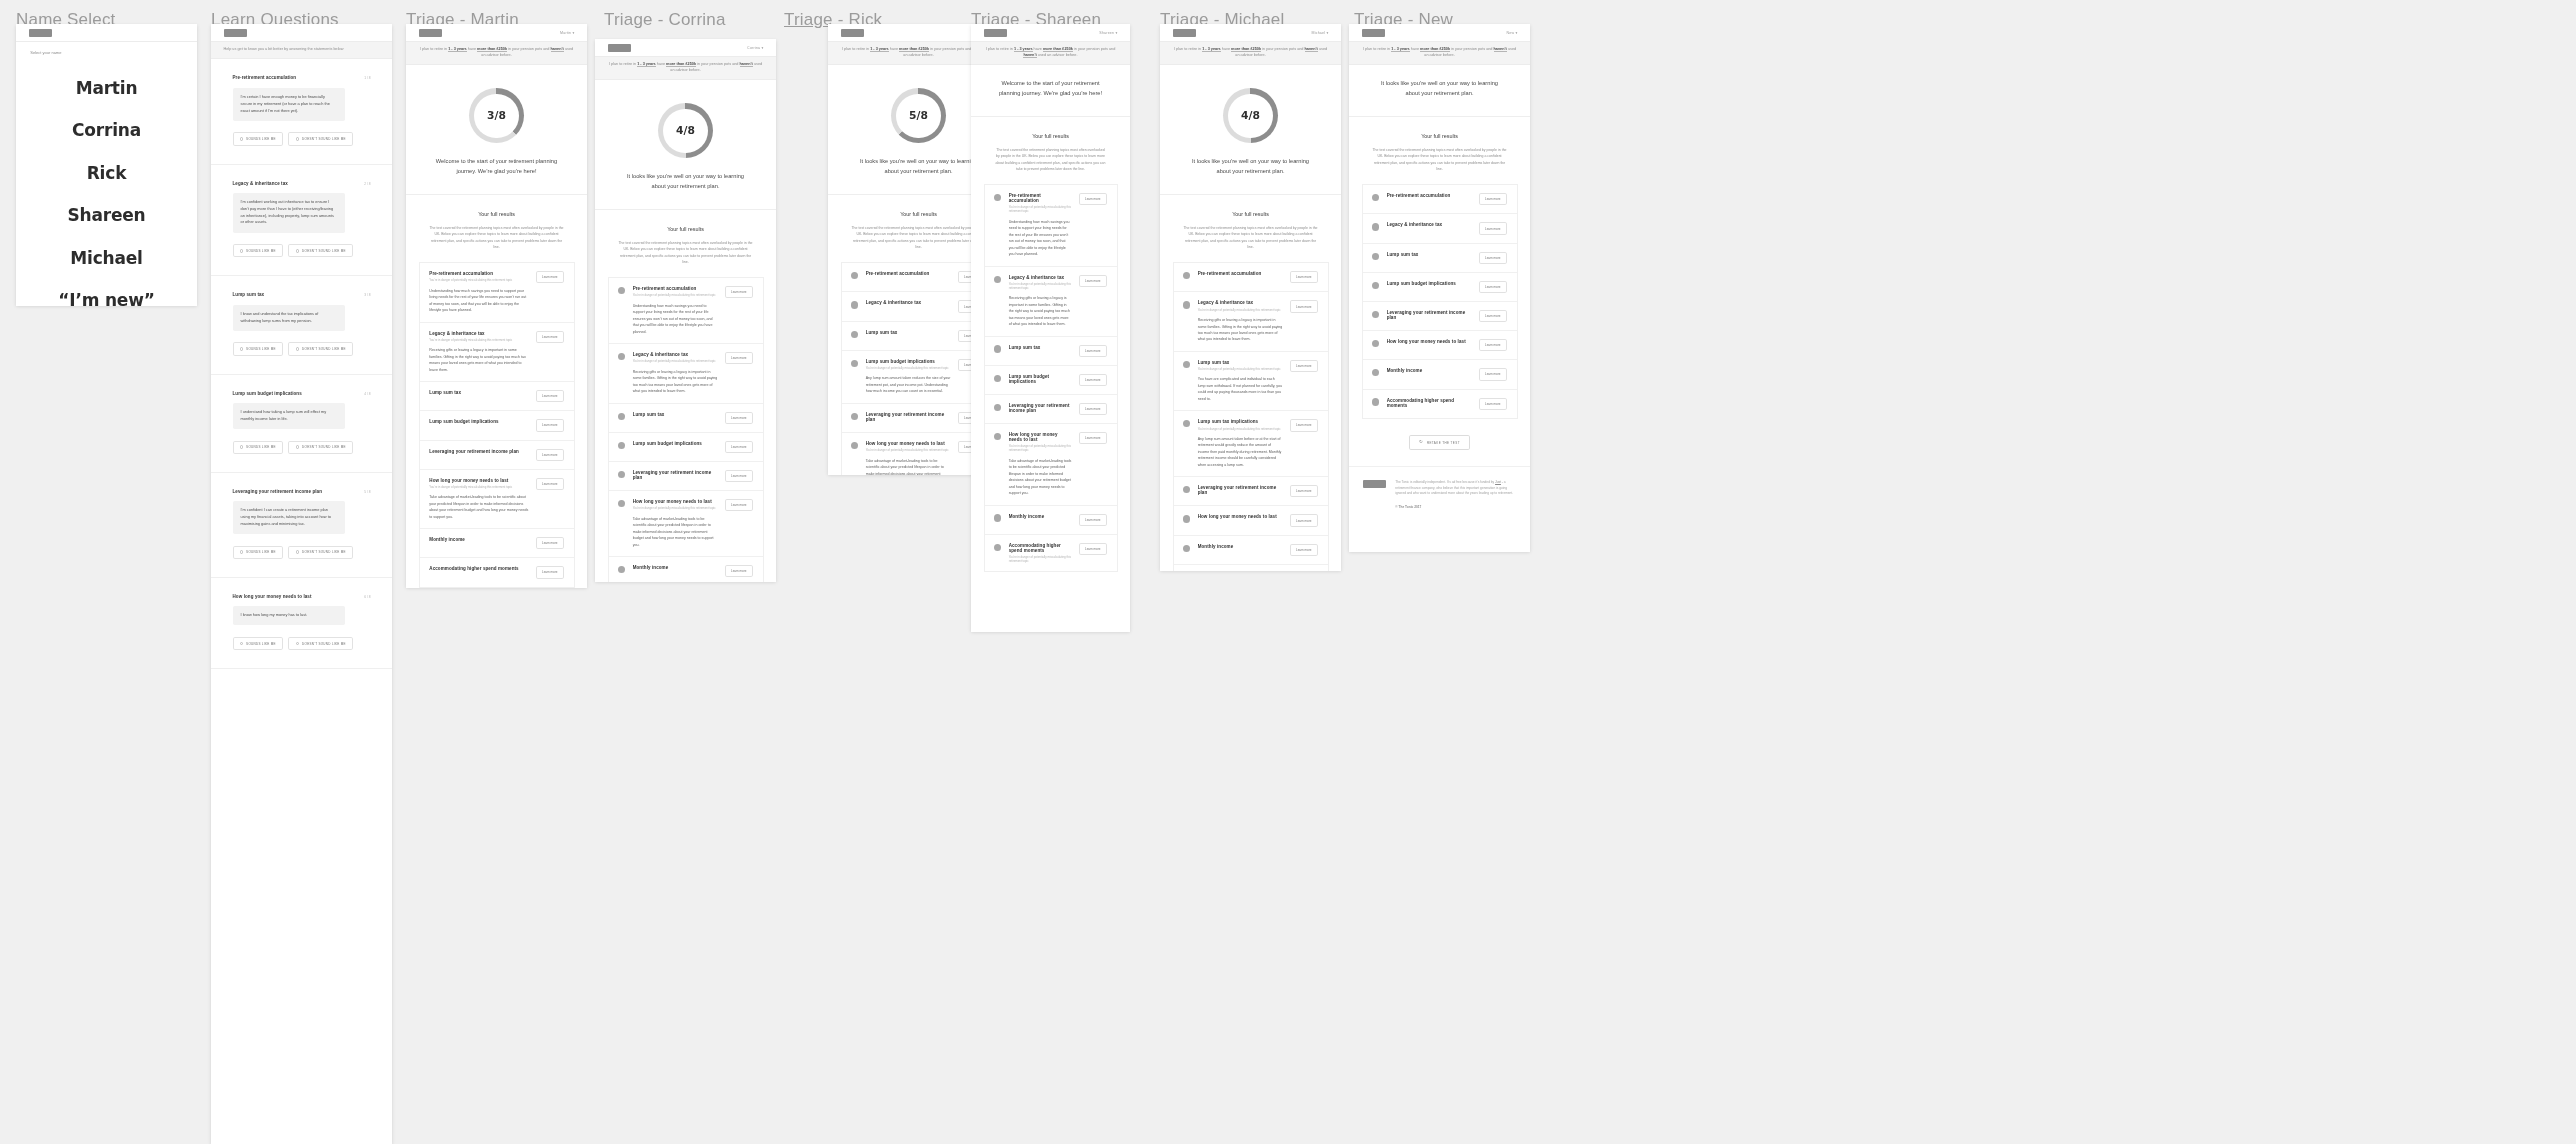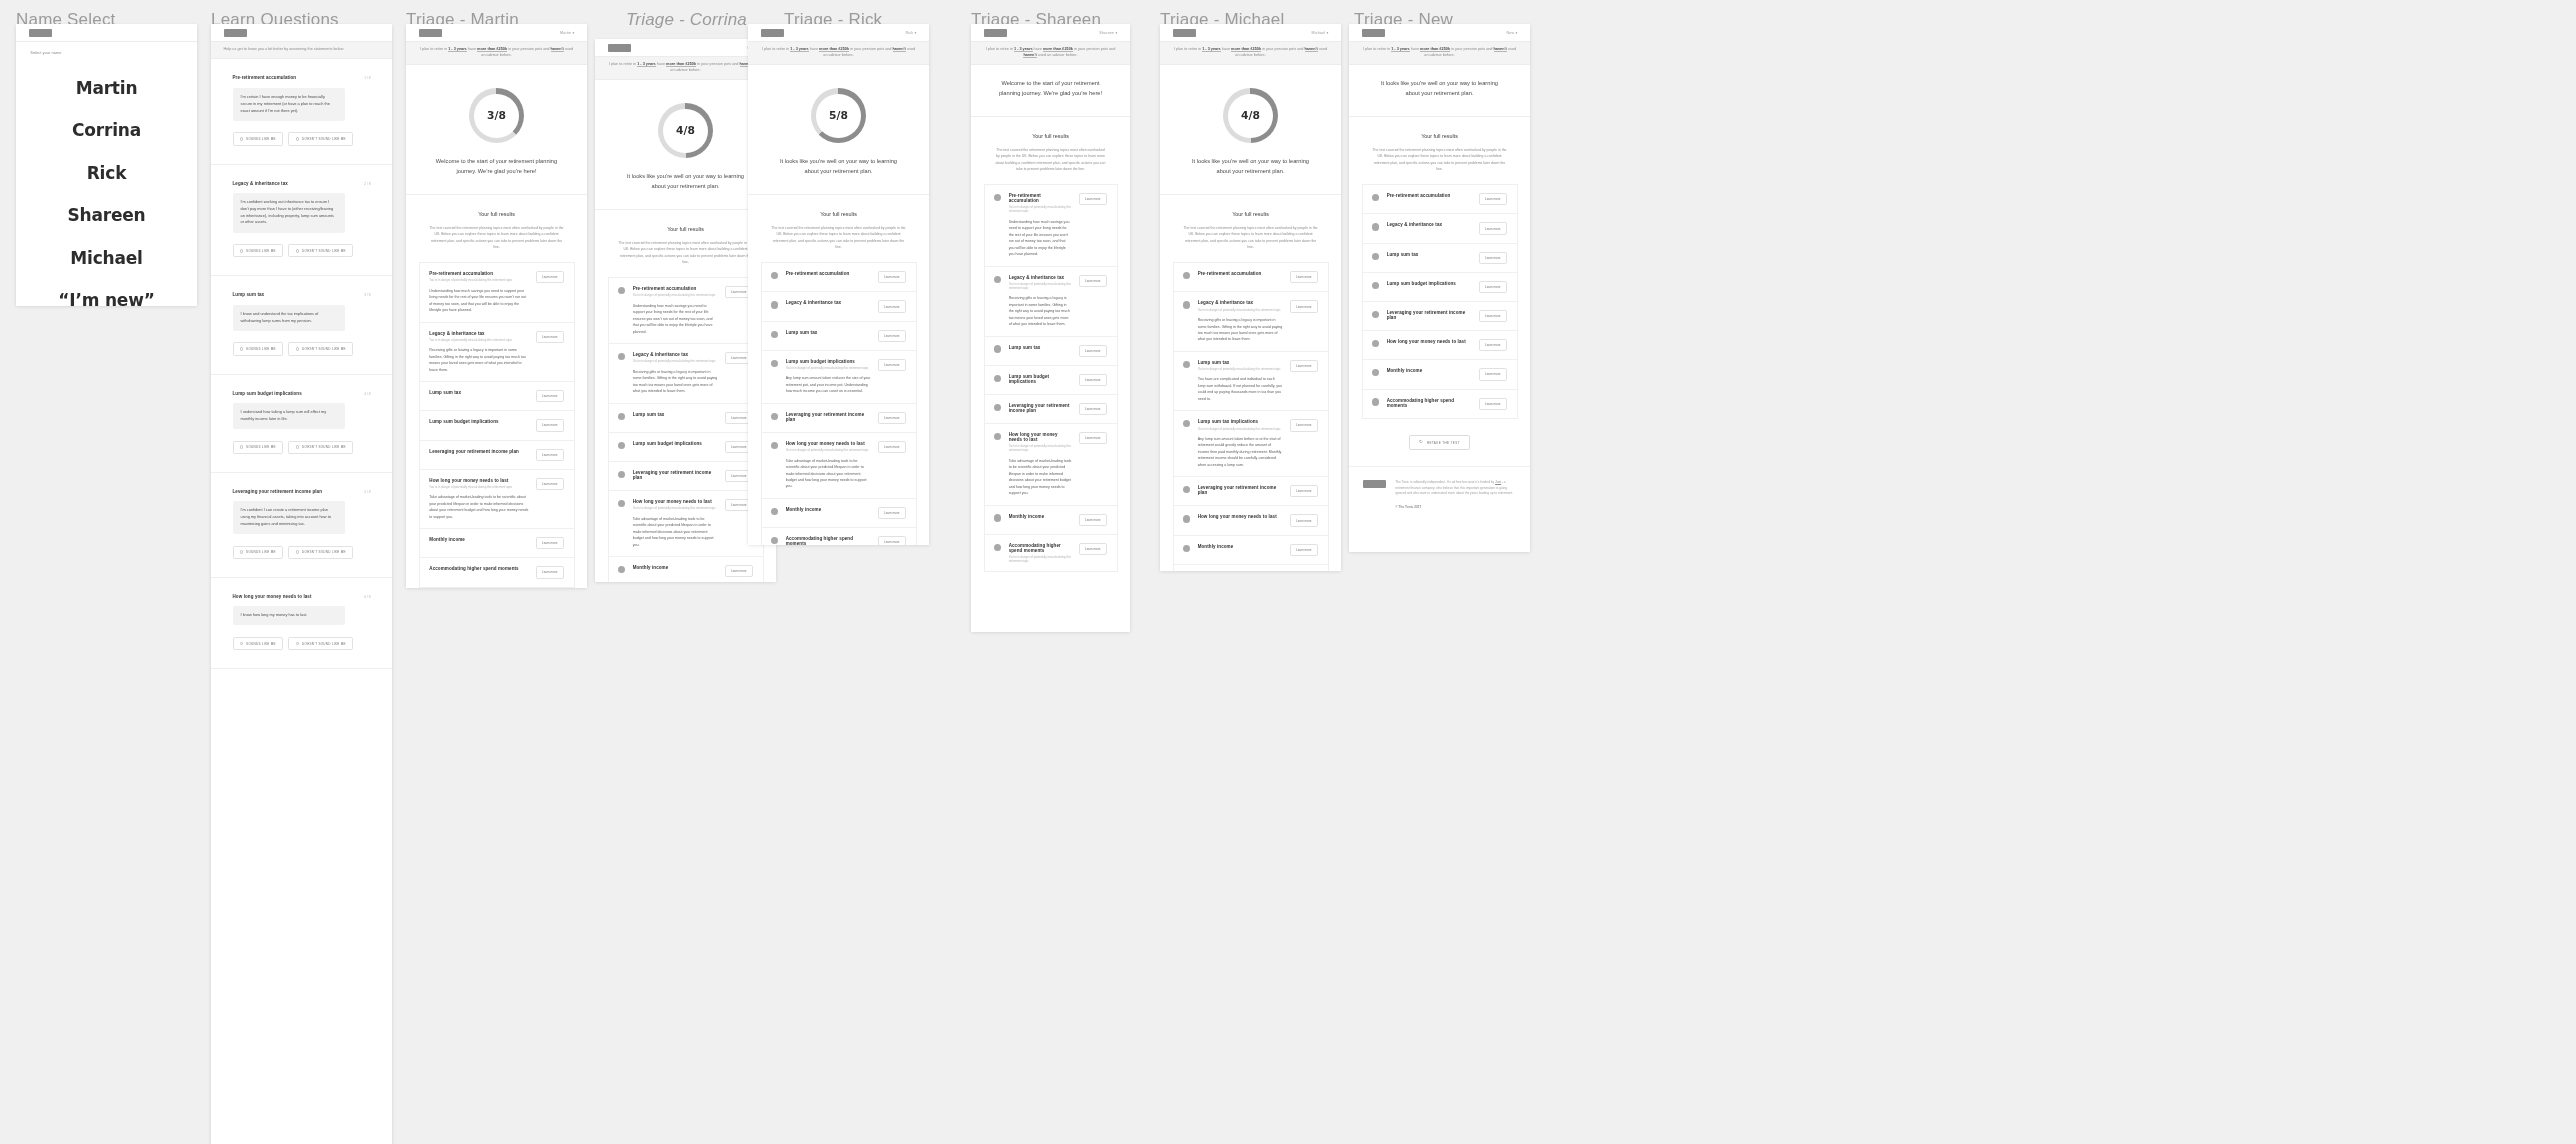--- a/index.html
+++ b/index.html
@@ -160,21 +160,21 @@
   .res-copy { font-size: 3.2px; color: #8e8e8e; margin-top: 8px; font-weight: 700; }
 </style>
 </head>
 <body>
 
 <div class="canvas">
 
   <div class="frame-title" style="left:16px; top:9.8px;">Name Select</div>
   <div class="frame-title" style="left:211px; top:9.8px;">Learn Questions</div>
   <div class="frame-title" style="left:406px; top:9.8px;">Triage - Martin</div>
-  <div class="frame-title" style="left:626px; top:9.8px;font-style:italic;">Triage - Corrina</div>
+  <div class="frame-title" style="left:604px; top:9.8px;">Triage - Corrina</div>
   <div class="frame-title" style="left:784px; top:9.8px;text-decoration:underline;">Triage - Rick</div>
   <div class="frame-title" style="left:971px; top:9.8px;">Triage - Shareen</div>
   <div class="frame-title" style="left:1160px; top:9.8px;">Triage - Michael</div>
   <div class="frame-title" style="left:1322px; top:9.8px;margin-left:32px;">Triage - New</div>
 
   <div class="board" style="left:16px; top:24px; width:181px; height:282px;">
     <div class="app-header">
       <div class="logo-block"></div>
     </div>
     <div class="ns-hint">Select your name</div>
@@ -437,21 +437,21 @@
           </div>
           <div class="res-item">
             <div class="res-dot"></div>
             <div class="res-body">
               <div class="res-title">Monthly income</div>
             </div>
             <div class="learn-btn">Learn more</div>
           </div>
         </div>
       </div>
-      <div class="board" style="left: 748px; top: 24px; width: 181px; height: 521px;">
+      <div class="board" style="left: 828px; top: 24px; width: 181px; height: 451px;">
         <div class="app-header">
           <div class="logo-block"></div>
           <div class="user-chip"><span>Rick</span> <span>▾</span></div>
         </div>
         <div class="sub-bar"><span>I plan to retire in</span> <b>1 - 3 years</b> <span>have</span> <b>more than £250k</b> <span>in your pension pots and</span> <b>haven’t</b> <span>used an advisor before.</span></div>
         <div class="res-score-wrap">
           <div class="donut" style="background:conic-gradient(#8d8d8d 0deg 225deg, #dcdcdc 225deg 360deg);">
             <div class="hole">5/8</div>
           </div>
         </div>

